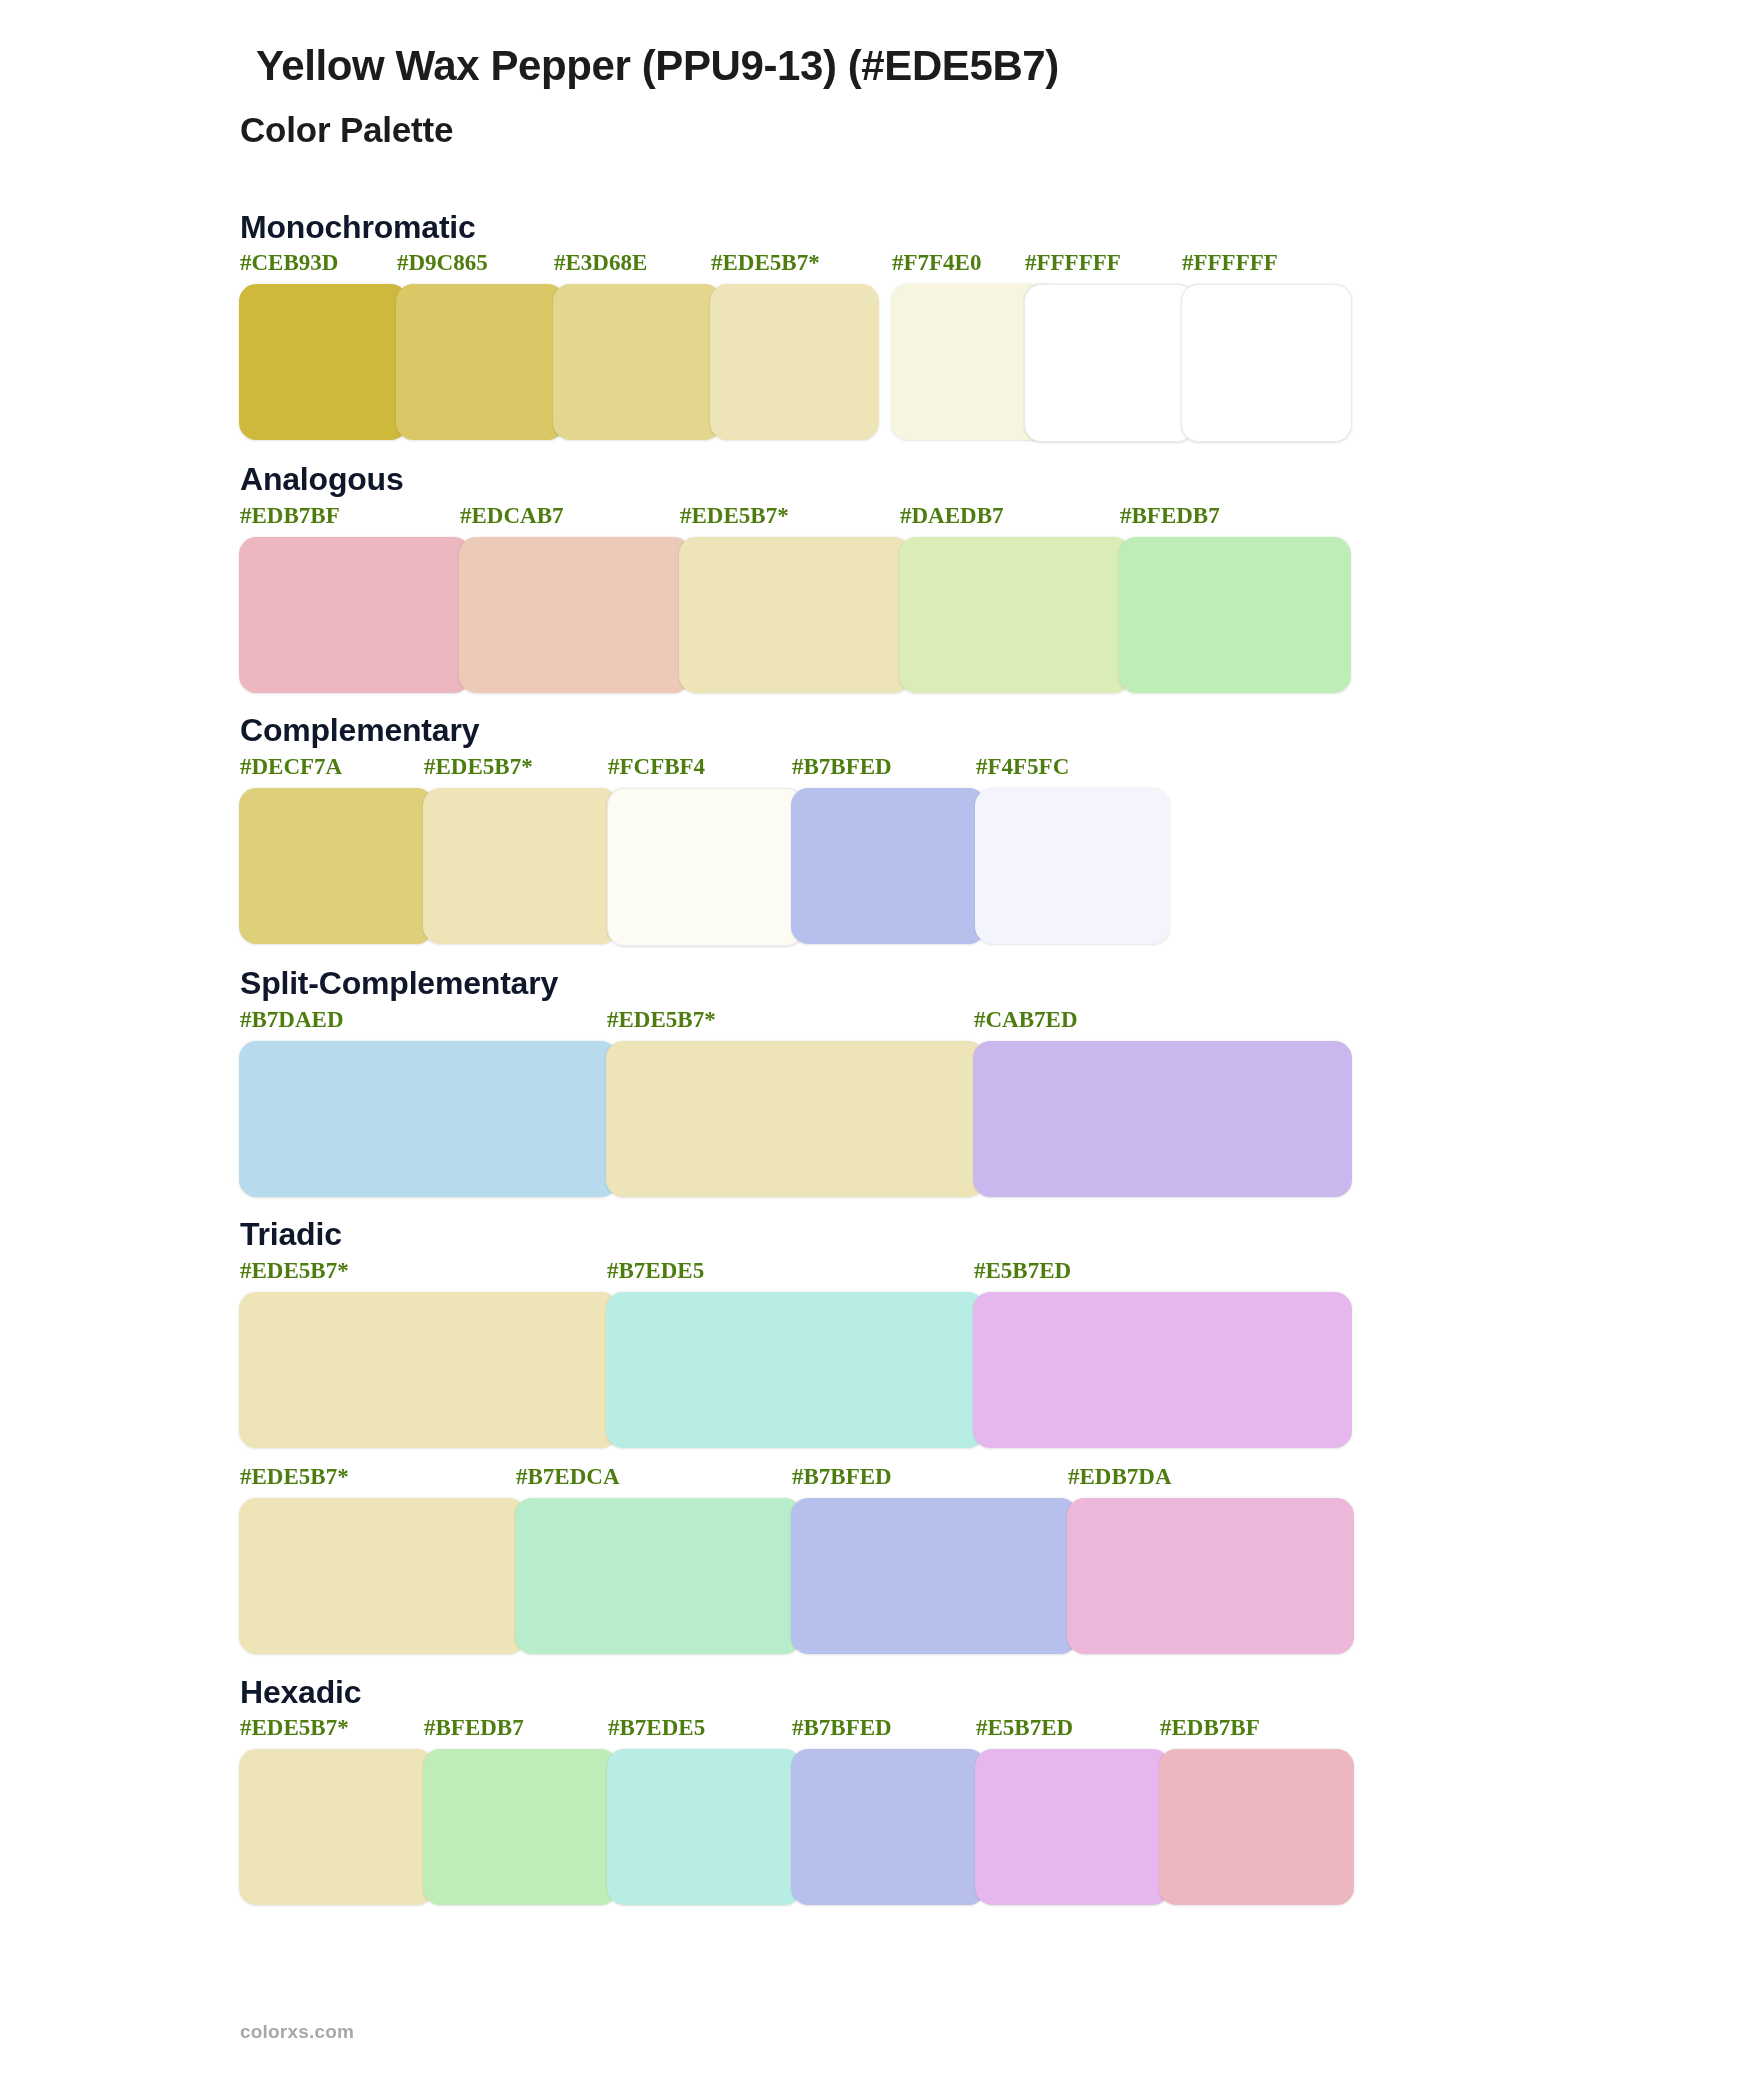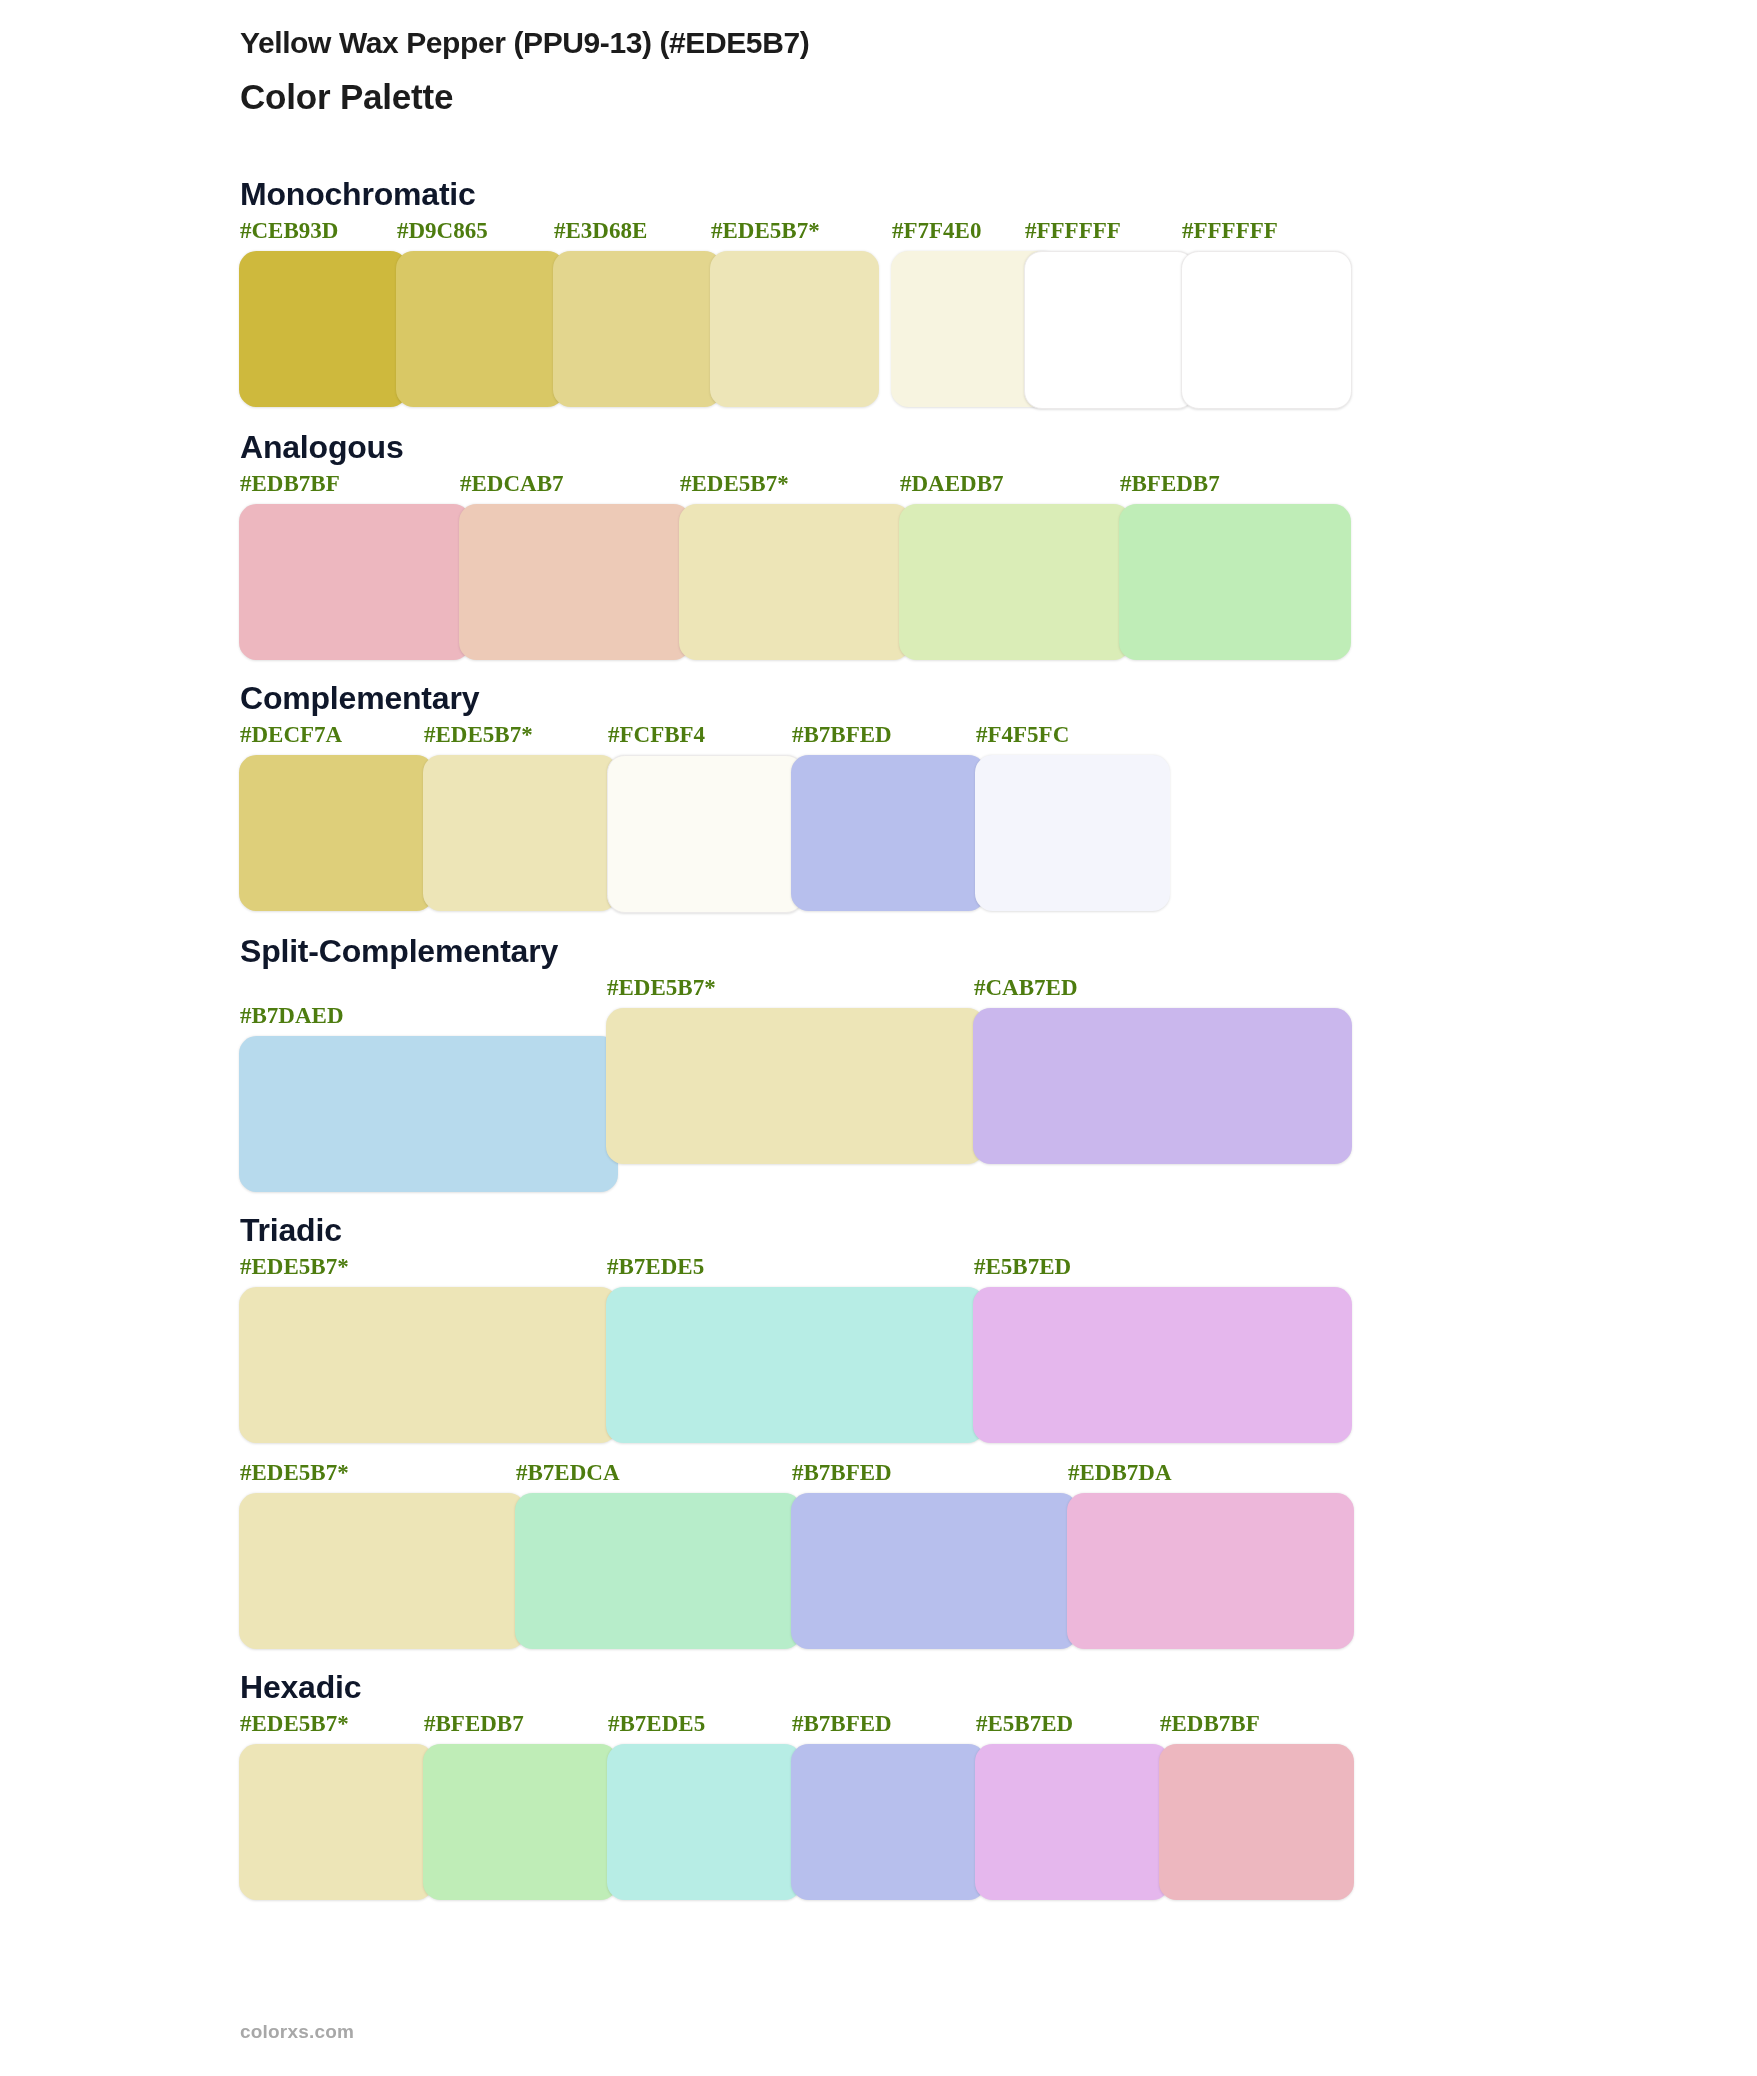--- a/index.html
+++ b/index.html
@@ -19,25 +19,25 @@
     position: relative;
     width: 1757px;
     height: 2077px;
     box-sizing: border-box;
     padding: 0 0 0 0;
   }
   .header {
     padding: 24px 0 0 240px;
   }
   .page-title {
-    font-size: 30px;
+    font-size: 42px;
     font-weight: bold;
     color: #1c1c1c;
     letter-spacing: -0.4px;
-    margin: 0;
+    margin: 16px;
     line-height: 1.25;
   }
   .page-subtitle {
     font-size: 35px;
     font-weight: bold;
     color: #1c1c1c;
     letter-spacing: -0.2px;
     margin: 14.4px 0 0 0;
     line-height: 1.2;
   }
@@ -191,21 +191,21 @@
           </div>
           <div class="swatch" style="width: 184px;">
             <div class="swatch-label">#F4F5FC</div>
             <div class="swatch-chip" style="background: rgb(244, 245, 252); width: 195px; margin-left: -0.8px;"></div>
           </div>
         </div>
       </div>
       <div class="section">
         <div class="section-title">Split-Complementary</div>
         <div class="swatch-row row-split">
-          <div class="swatch" style="width: 367px; margin-top: 28px;">
+          <div class="swatch" style="width: 367px;">
             <div class="swatch-label">#B7DAED</div>
             <div class="swatch-chip" style="background: rgb(183, 218, 237); width: 379px; margin-left: -0.8px;"></div>
           </div>
           <div class="swatch" style="width: 367px;">
             <div class="swatch-label">#EDE5B7*</div>
             <div class="swatch-chip" style="background: rgb(237, 229, 183); width: 379px; margin-left: -0.8px;"></div>
           </div>
           <div class="swatch" style="width: 367px;">
             <div class="swatch-label">#CAB7ED</div>
             <div class="swatch-chip" style="background: rgb(202, 183, 237); width: 379px; margin-left: -0.8px;"></div>

